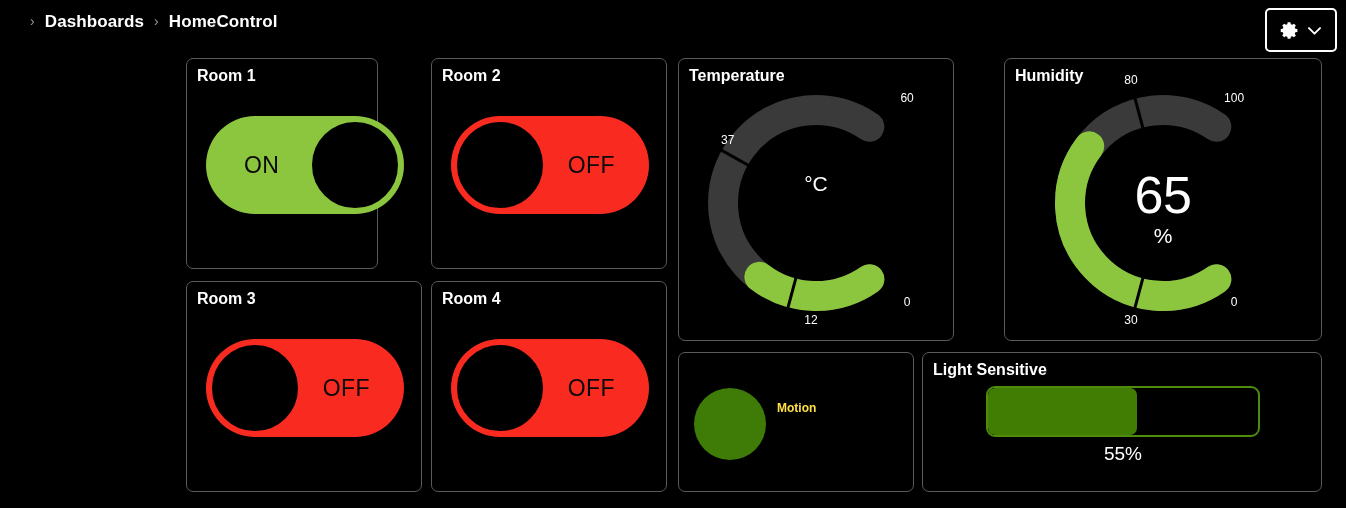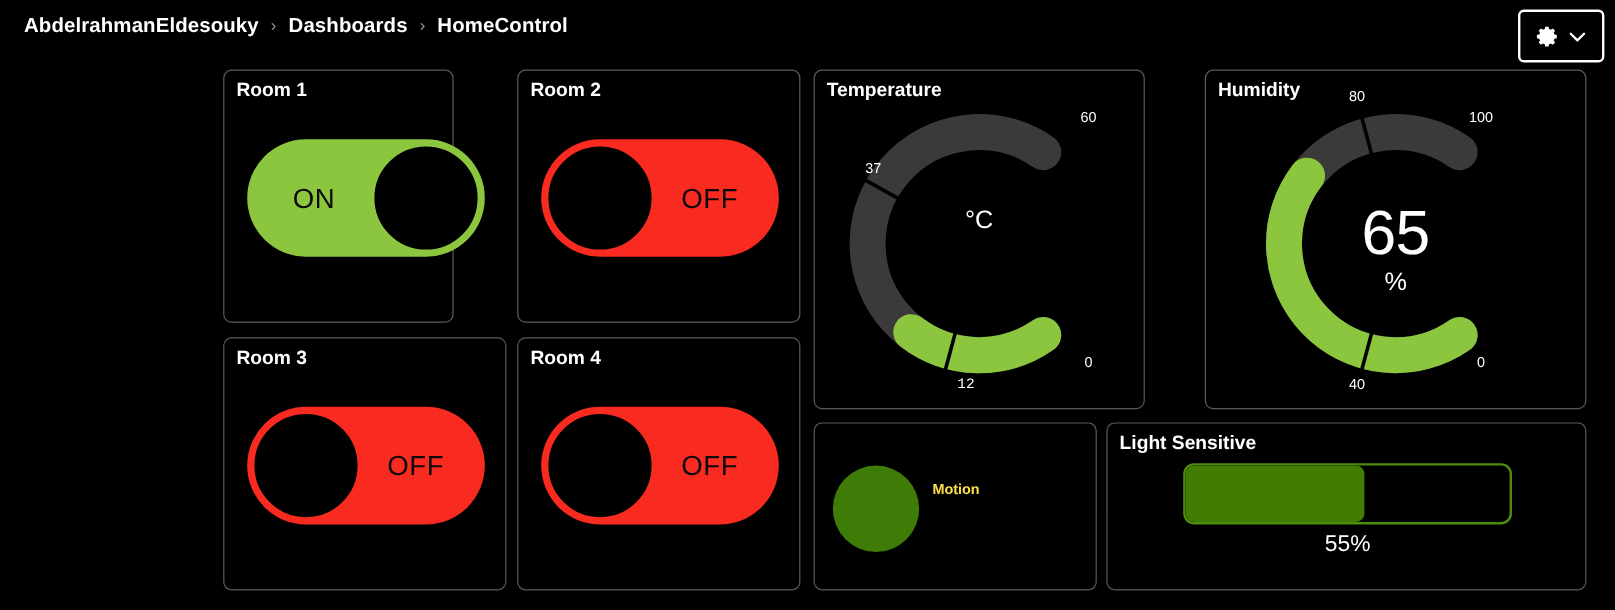--- a/index.html
+++ b/index.html
@@ -205,21 +205,20 @@
     text-align: center;
     font-size: 19px;
     color: #ffffff;
   }
 </style>
 </head>
 <body>
 
 <div class="header">
   <div class="breadcrumb">
-    <span class="crumb">AbdelrahmanEldesouky</span>
     <span class="crumb-sep">›</span>
     <span class="crumb">Dashboards</span>
     <span class="crumb-sep">›</span>
     <span class="crumb">HomeControl</span>
   </div>
 
   <div class="settings-btn">
     <span>
       <svg class="gear-ic" viewBox="0 0 24 24" fill="#ffffff" aria-hidden="true">
         <path d="M12 8.6a3.4 3.4 0 1 0 0 6.8 3.4 3.4 0 0 0 0-6.8zm0 5.1a1.7 1.7 0 1 1 0-3.4 1.7 1.7 0 0 1 0 3.4z"></path>
@@ -273,41 +272,41 @@
         <path d="M 183.3426085806473 192.18114011887624 A 93 93 0 1 1 183.34260858064727 39.81885988112376" fill="none" stroke="#3A3A3A" stroke-width="30" stroke-linecap="round"></path>
         <path d="M 183.3426085806473 192.18114011887624 A 93 93 0 0 1 73.38518710218898 189.78186064708487" fill="none" stroke="#8CC63F" stroke-width="30" stroke-linecap="round"></path>
         <line x1="110.0709335271059" y1="190.37628862425828" x2="101.78872408382523" y2="221.28591506550845" stroke="#000000" stroke-width="3"></line>
         <line x1="62.76315688254094" y1="78.47391670320232" x2="34.82057272983067" y2="62.87866130713056" stroke="#000000" stroke-width="3"></line>
       </svg>
     <div class="gauge-center">
       <div class="gauge-unit">°C</div>
     </div>
     <span class="g-lbl" id="t-min" style="left: 228.123px; top: 207.575px; transform: translateX(-50%);">0</span>
     <span class="g-lbl" id="t-max" style="left: 228.123px; top: 4.42515px; transform: translateX(-50%);">60</span>
-    <span class="g-lbl" id="t-lowm" style="left: 126px; top: 225.775px; transform: translateX(-50%); font-family: Liberation Mono, monospace;">12</span>
+    <span class="g-lbl" id="t-lowm" style="left: 132px; top: 225.775px; transform: translateX(-50%);">12</span>
     <span class="g-lbl" id="t-higm" style="left: 48.7225px; top: 45.5684px; transform: translateX(-50%);">37</span>
   </div>
 </div>
 
 <div class="card" id="card-hum">
   <div class="card-title">Humidity</div>
   <div class="gauge-wrap">
     <svg class="gauge-svg" id="svg-hum" width="260" height="232" viewBox="0 0 260 232" aria-hidden="true">
         <path d="M 183.3426085806473 192.18114011887624 A 93 93 0 1 1 183.34260858064727 39.81885988112376" fill="none" stroke="#3A3A3A" stroke-width="30" stroke-linecap="round"></path>
         <path d="M 183.3426085806473 192.18114011887624 A 93 93 0 0 1 56.21813935291513 59.38518710218898" fill="none" stroke="#8CC63F" stroke-width="30" stroke-linecap="round"></path>
         <line x1="110.0709335271059" y1="190.37628862425828" x2="101.78872408382523" y2="221.28591506550845" stroke="#000000" stroke-width="3"></line>
         <line x1="110.07093352710591" y1="41.623711375741735" x2="101.78872408382526" y2="10.714084934491552" stroke="#000000" stroke-width="3"></line>
       </svg>
     <div class="gauge-center">
       <div class="gauge-value">65</div>
       <div class="gauge-unit">%</div>
     </div>
     <span class="g-lbl" id="h-min" style="left: 229.123px; top: 207.575px; transform: translateX(-50%);">0</span>
     <span class="g-lbl" id="h-max" style="left: 229.123px; top: 4.42515px; transform: translateX(-50%);">100</span>
-    <span class="g-lbl" id="h-lowm" style="left: 125.906px; top: 225.775px; transform: translateX(-50%);">40</span>
+    <span class="g-lbl" id="h-lowm" style="left: 125.906px; top: 225.775px; transform: translateX(-50%);">30</span>
     <span class="g-lbl" id="h-higm" style="left: 125.906px; top: -13.7748px; transform: translateX(-50%);">80</span>
   </div>
 </div>
 
 <div class="card" id="card-motion">
   <span class="led"></span>
   <span class="motion-label">Motion</span>
 </div>
 
 <div class="card" id="card-light">

